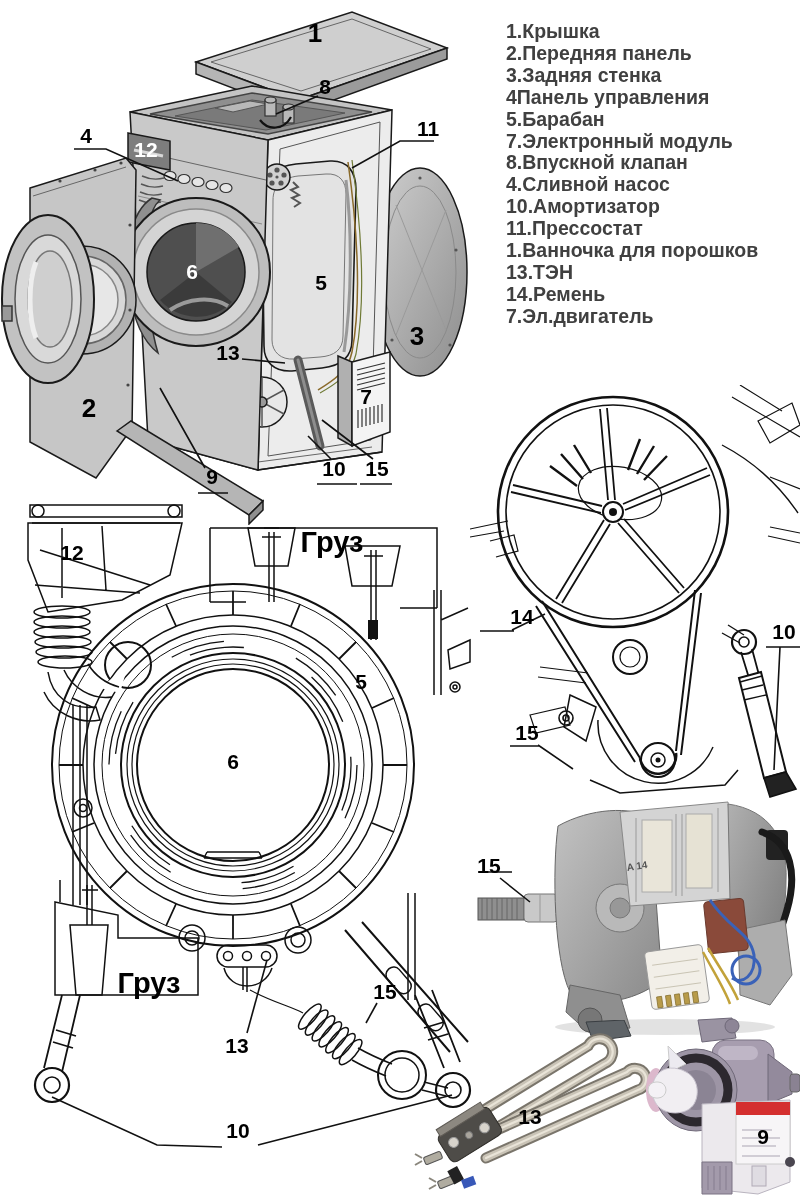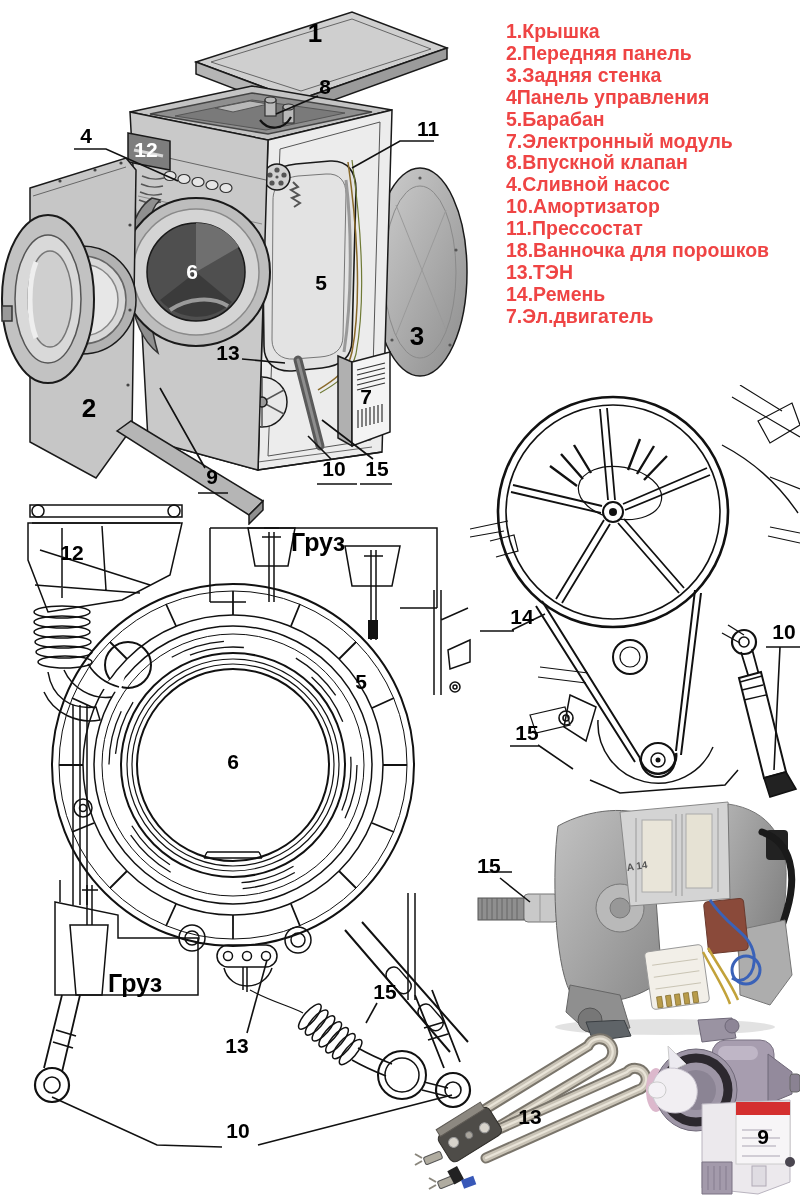--- a/index.html
+++ b/index.html
@@ -1,26 +1,26 @@
 <!DOCTYPE html>
 <html><head>
 <meta charset="utf-8">
 <style>
   html,body{margin:0;padding:0;background:#fff;}
   .canvas{position:relative;width:800px;height:1200px;background:#ffffff;overflow:hidden;
           font-family:"Liberation Sans",sans-serif;}
   .fig{position:absolute;}
   svg{display:block;}
   .legend{position:absolute;left:506px;top:21px;width:292px;}
-  .legend .lg{font:bold 19.5px/21.9px "Liberation Sans",sans-serif;color:#ef4444;white-space:nowrap;}
+  .legend .lg{font:bold 19.5px/21.9px "Liberation Sans",sans-serif;color:#404040;white-space:nowrap;}
   .co{position:absolute;transform:translate(-50%,-50%);font:bold 21px "Liberation Sans",sans-serif;
       color:#000;white-space:nowrap;z-index:5;}
   .co-w{color:#ffffff;}
   .co-xl{font-size:26px;}
-  .co-big{font-size:25px;}
+  .co-big{font-size:29px;margin-left:14px;}
   .marking{position:absolute;transform:translate(-50%,-50%) rotate(-8deg);
            font:bold 10px "Liberation Sans",sans-serif;color:#555;z-index:5;}
 </style>
 </head>
 <body>
 
 <div class="canvas">
 
   <svg class="fig" style="left:0;top:0" width="480" height="525" viewBox="0 0 480 525">
     <defs>
@@ -439,21 +439,21 @@
     <div class="lg">1.Крышка</div>
     <div class="lg">2.Передняя панель</div>
     <div class="lg">3.Задняя стенка</div>
     <div class="lg">4Панель управления</div>
     <div class="lg">5.Барабан</div>
     <div class="lg">7.Электронный модуль</div>
     <div class="lg">8.Впускной клапан</div>
     <div class="lg">4.Сливной насос</div>
     <div class="lg">10.Амортизатор</div>
     <div class="lg">11.Прессостат</div>
-    <div class="lg">18.Ванночка для порошков</div>
+    <div class="lg">1.Ванночка для порошков</div>
     <div class="lg">13.ТЭН</div>
     <div class="lg">14.Ремень</div>
     <div class="lg">7.Эл.двигатель</div>
   </div>
 
   <span class="co co-xl" style="left:315px;top:33px">1</span>
   <span class="co" style="left:325px;top:87px">8</span>
   <span class="co" style="left:86px;top:136px">4</span>
   <span class="co" style="left:428px;top:129px">11</span>
   <span class="co co-w" style="left:146px;top:150px">12</span>

